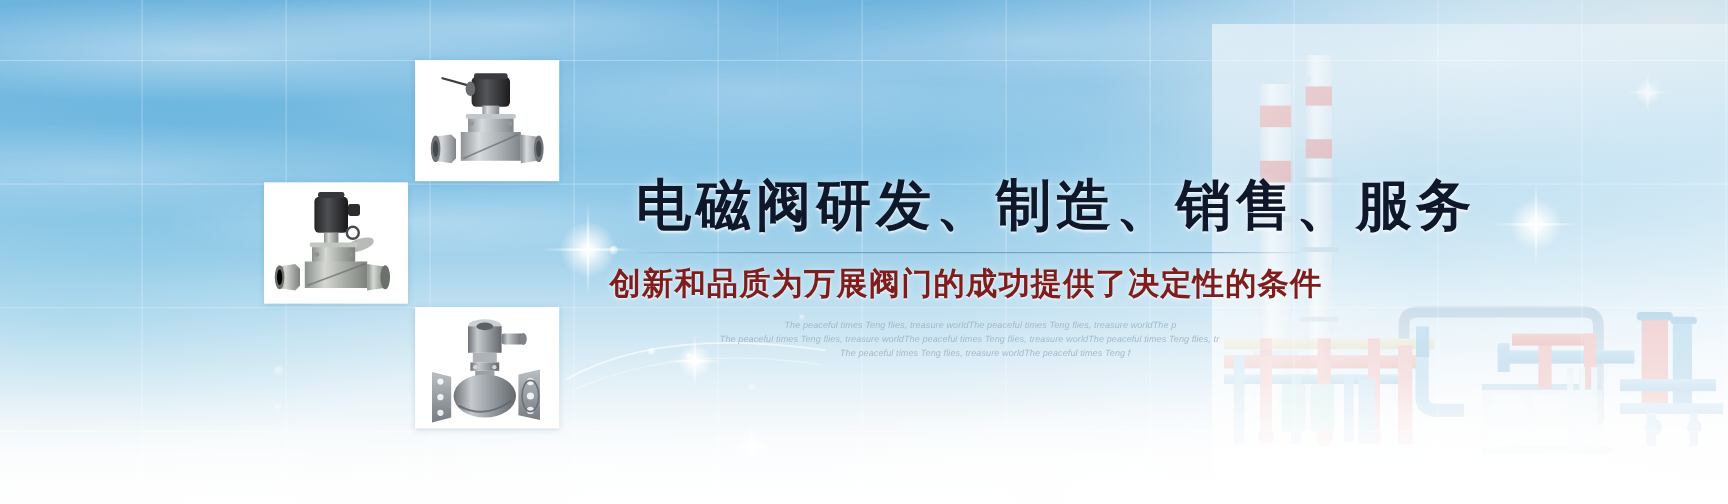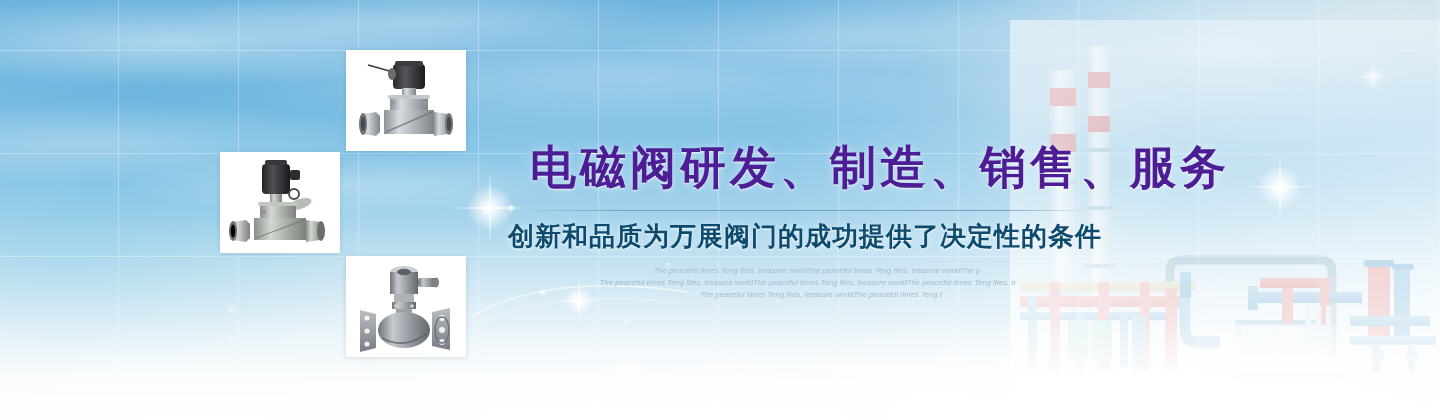--- a/index.html
+++ b/index.html
@@ -104,32 +104,31 @@
   .thumb {
     position:absolute; background:#ffffff; overflow:hidden;
     box-shadow:0 1px 5px rgba(40,90,130,.18);
   }
   .thumb svg { display:block; width:100%; height:100%; }
 
   
   .copy { position:absolute; left:508px; top:148px; width:600px; }
   .headline {
     font-size:46px; font-weight:bold; letter-spacing:4px; line-height:1;
-    color:#4c1d95; white-space:nowrap;
+    color:#0f172a; white-space:nowrap;
     text-shadow:0 1px 2px rgba(255,255,255,.75), 0 0 10px rgba(255,255,255,.45);
     padding-left:22px;
-    font-family:Liberation Mono, monospace;
   }
   .rule {
     margin:16px 0 0 22px; width:552px; height:1px;
     background:linear-gradient(to right, rgba(90,140,180,.10), rgba(90,140,180,.70) 18%, rgba(90,140,180,.70) 86%, rgba(90,140,180,.08));
   }
   .subhead {
     margin-top:11px; font-size:26px; font-weight:bold; letter-spacing:1px;
-    line-height:1.1; color:#0c4a6e; white-space:nowrap;
+    line-height:1.1; color:#7f1d1d; white-space:nowrap;
     text-shadow:0 1px 2px rgba(255,255,255,.85), 0 0 8px rgba(255,255,255,.5);
   }
   .blurb { margin-top:14px; width:600px; text-align:center;font-style:italic; }
   .blurb p {
     font-size:7.5px; line-height:1.65; color:#9fb8c9; white-space:nowrap;
     letter-spacing:.1px; opacity:.95;
   }
   .blurb p.l1 { padding-left:18px; }
   .blurb p.l2 { padding-left:0; }
   .blurb p.l3 { padding-left:26px; }

